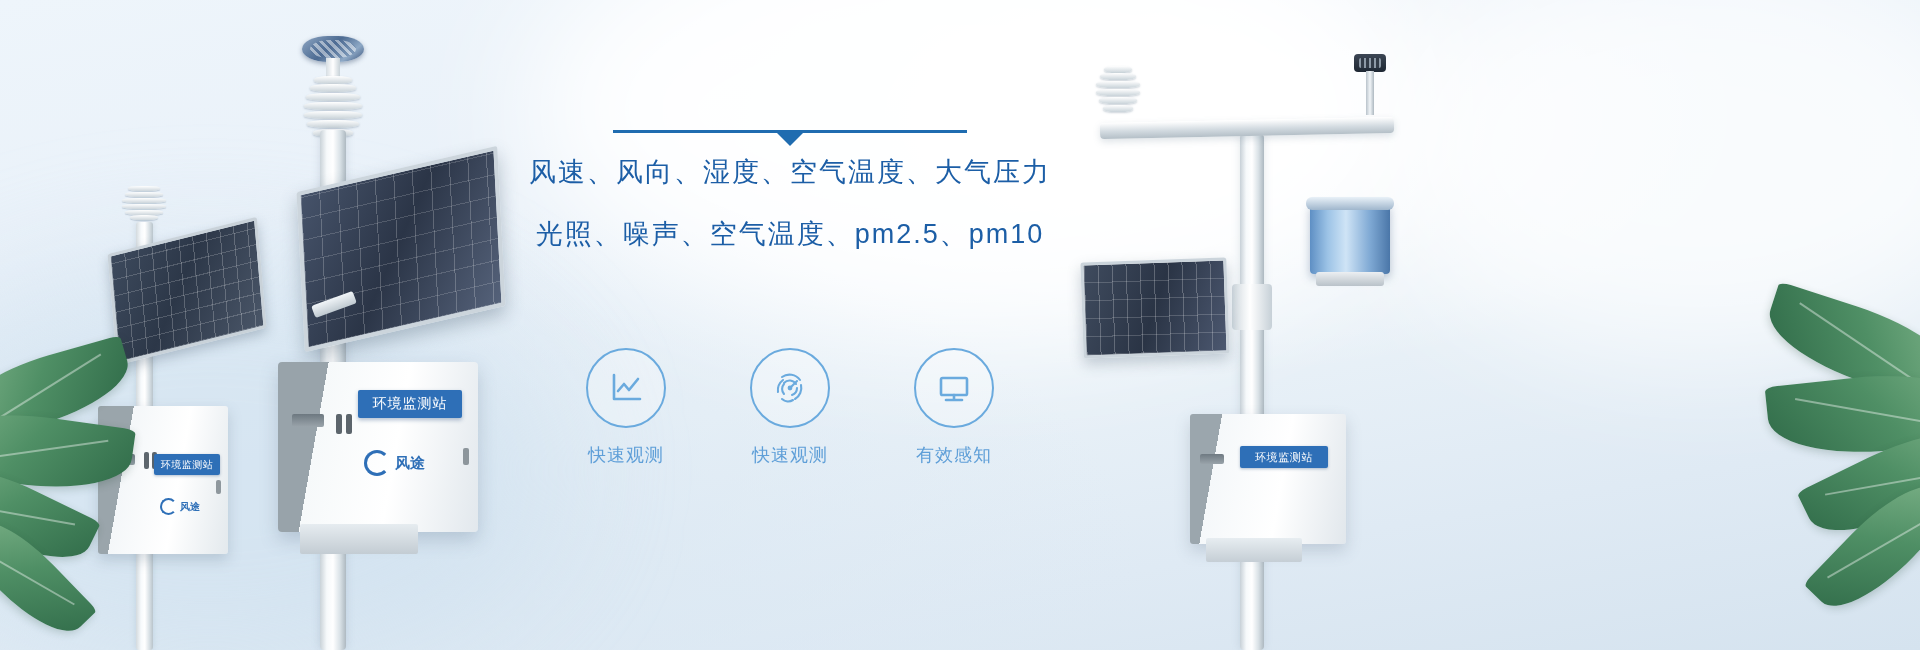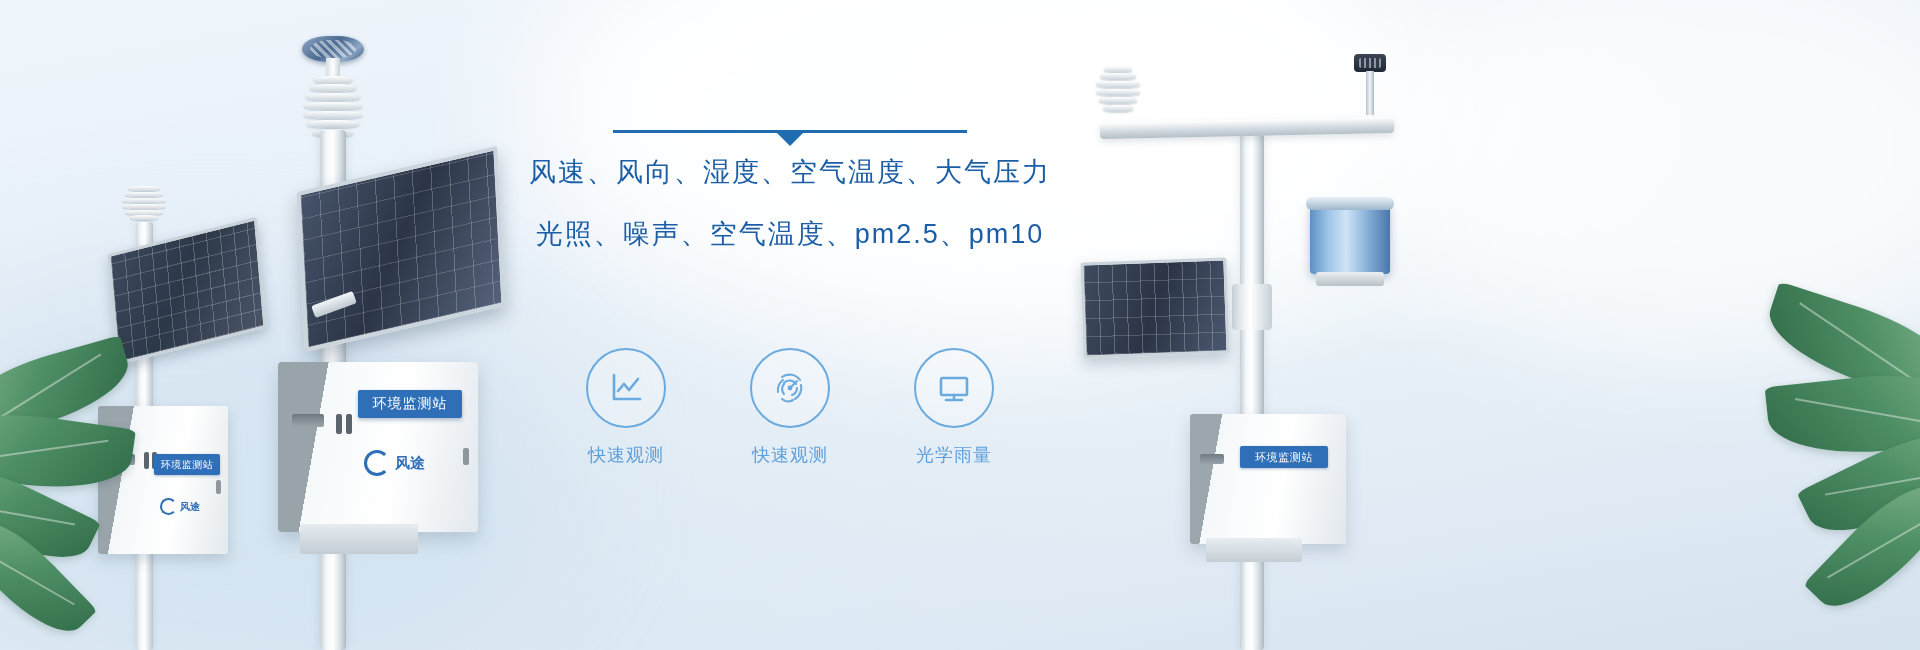--- a/index.html
+++ b/index.html
@@ -336,18 +336,18 @@
     </div>
 
     <div class="feat">
       <div class="circ">
         <svg width="40" height="40" viewBox="0 0 40 40">
           <rect x="7" y="10" width="26" height="17" rx="1.6" fill="none" stroke="#6aaade" stroke-width="2.6"></rect>
           <path d="M20 27 V31" stroke="#6aaade" stroke-width="2.6" stroke-linecap="round"></path>
           <path d="M12 32 H28" stroke="#6aaade" stroke-width="2.6" stroke-linecap="round"></path>
         </svg>
       </div>
-      <div class="featlabel">光学雨量</div>
+      <div class="featlabel">有效感知</div>
     </div>
 
 
   </div>
 </div>
 
 </body></html>

